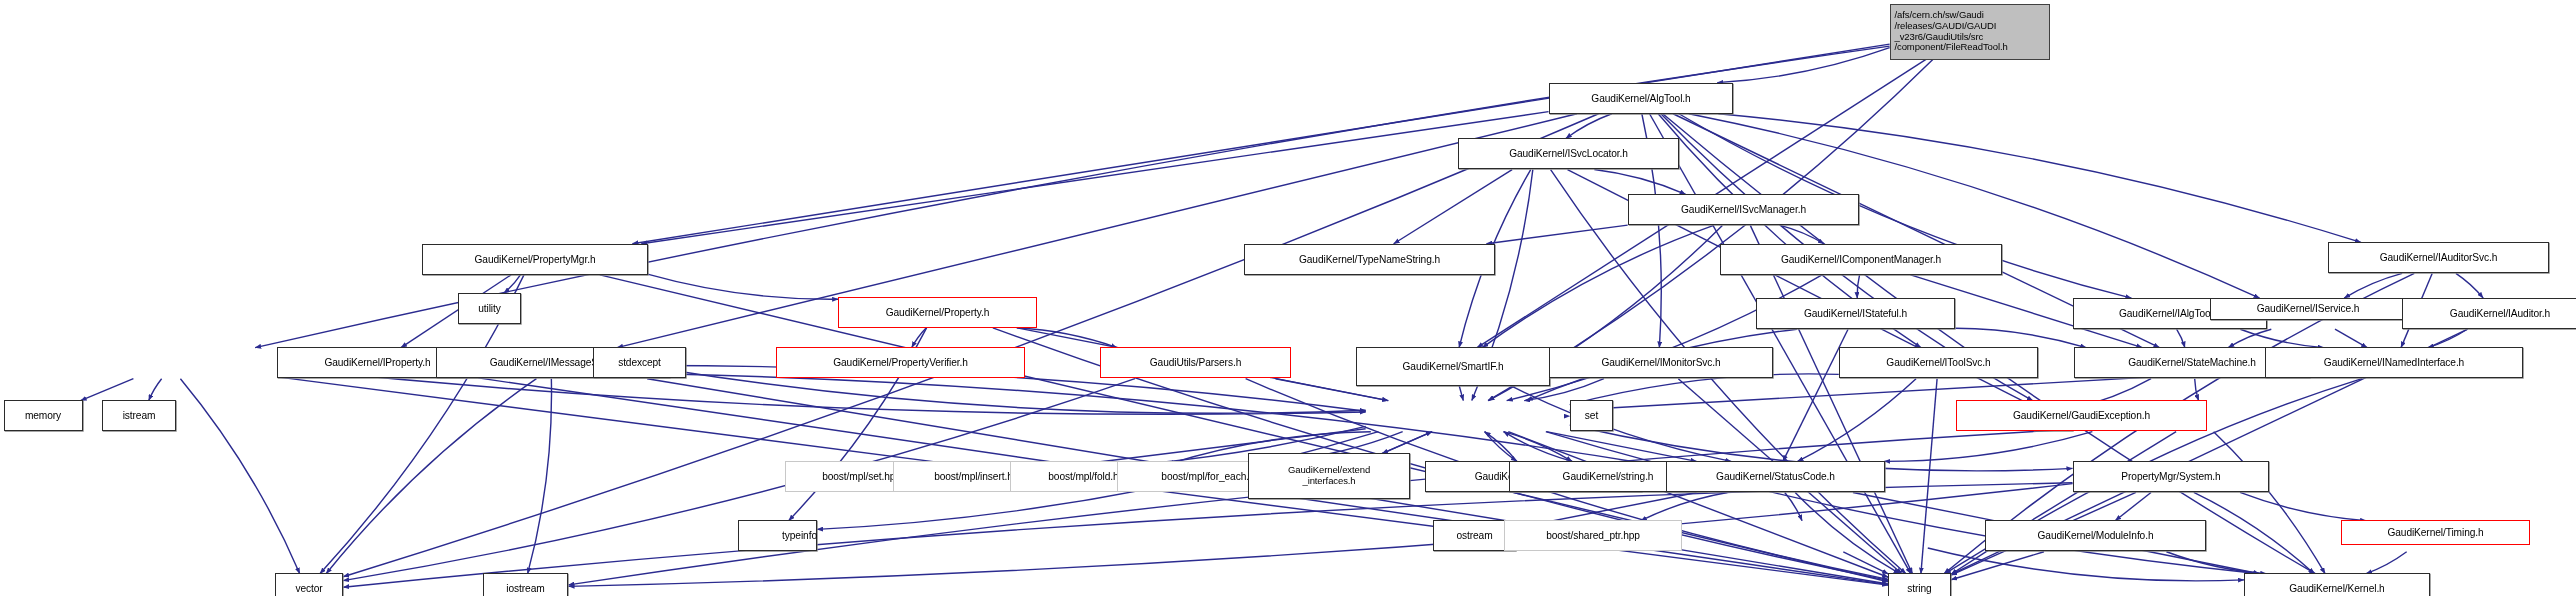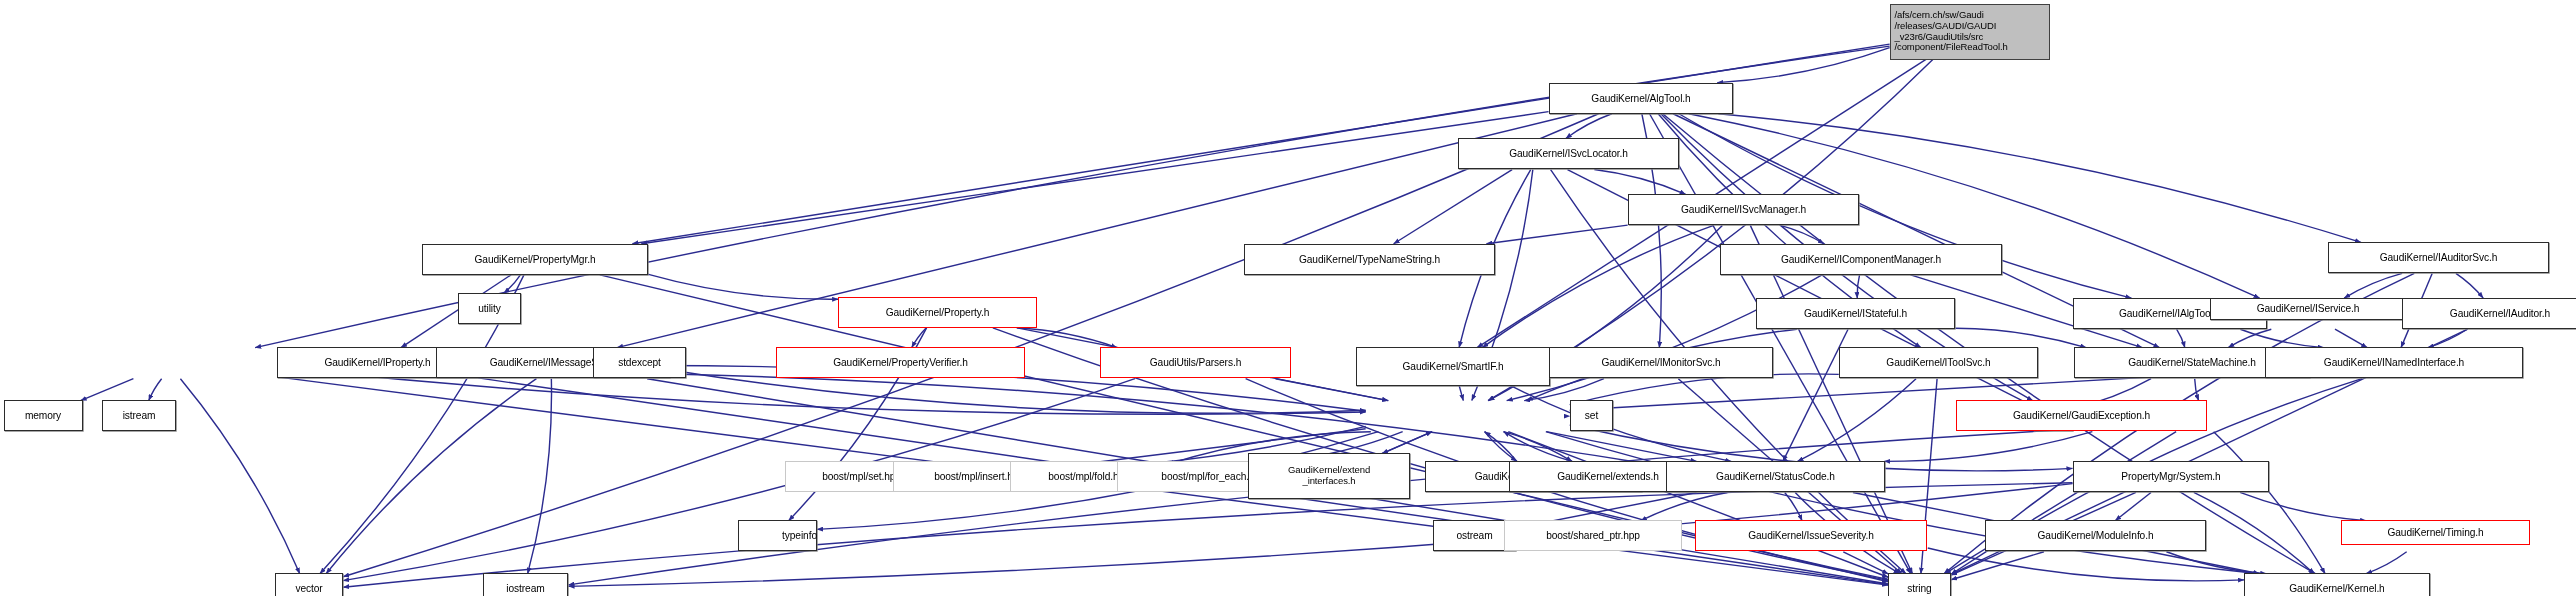--- a/index.html
+++ b/index.html
@@ -196,27 +196,26 @@
     <div class="node thick" style="left: 1570px; top: 400px; width: 43px; height: 31px;">set</div>
     <div class="node thick" style="left: 2033px; top: 400px; width: 40px; height: 31px;">list</div>
     <div class="node red" style="left: 1956px; top: 400px; width: 251px; height: 31px;">GaudiKernel/GaudiException.h</div>
     <div class="node faint" style="left: 785px; top: 461px; width: 153px; height: 31px;">boost/mpl/set.hpp</div>
     <div class="node faint" style="left: 893px; top: 461px; width: 172px; height: 31px;">boost/mpl/insert.hpp</div>
     <div class="node faint" style="left: 1010px; top: 461px; width: 158px; height: 31px;">boost/mpl/fold.hpp</div>
     <div class="node faint" style="left: 1117px; top: 461px; width: 193px; height: 31px;">boost/mpl/for_each.hpp</div>
     <div class="node thick" style="left: 1248px; top: 453px; width: 162px; height: 46px; font-size: 9.5px;">GaudiKernel/extend
 _interfaces.h</div>
     <div class="node thick" style="left: 1425px; top: 461px; width: 217px; height: 31px;">GaudiKernel/implements.h</div>
-    <div class="node thick" style="left: 1509px; top: 461px; width: 198px; height: 31px;">GaudiKernel/extends.h</div>
+    <div class="node thick" style="left: 1509px; top: 461px; width: 198px; height: 31px;">GaudiKernel/string.h</div>
     <div class="node thick" style="left: 1666px; top: 461px; width: 219px; height: 31px;">GaudiKernel/StatusCode.h</div>
     <div class="node thick" style="left: 2073px; top: 461px; width: 196px; height: 31px;">PropertyMgr/System.h</div>
     <div class="node thick" style="left: 738px; top: 520px; width: 79px; height: 31px; padding-left: 44px;">typeinfo</div>
     <div class="node thick" style="left: 1433px; top: 520px; width: 83px; height: 31px;">ostream</div>
     <div class="node faint" style="left: 1504px; top: 520px; width: 178px; height: 31px;">boost/shared_ptr.hpp</div>
-    <div class="node red" style="left: 1695px; top: 520px; width: 232px; height: 31px;">GaudiKernel/IssueSeverity.h</div>
     <div class="node thick" style="left: 1985px; top: 520px; width: 221px; height: 31px;">GaudiKernel/ModuleInfo.h</div>
     <div class="node red" style="left: 2341px; top: 520px; width: 189px; height: 25px;">GaudiKernel/Timing.h</div>
     <div class="node thick" style="left: 275px; top: 573px; width: 68px; height: 31px;">vector</div>
     <div class="node thick" style="left: 483px; top: 573px; width: 85px; height: 31px;">iostream</div>
     <div class="node thick" style="left: 1888px; top: 573px; width: 63px; height: 31px;">string</div>
     <div class="node thick" style="left: 2244px; top: 573px; width: 186px; height: 31px;">GaudiKernel/Kernel.h</div>
   </div>
 
 
 </body></html>

